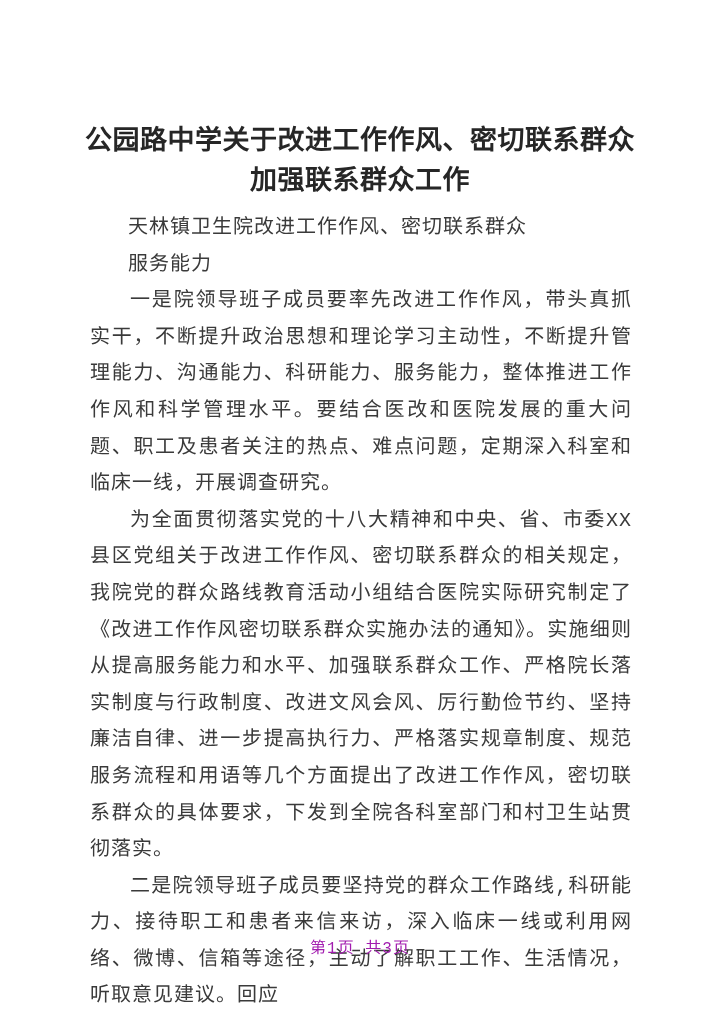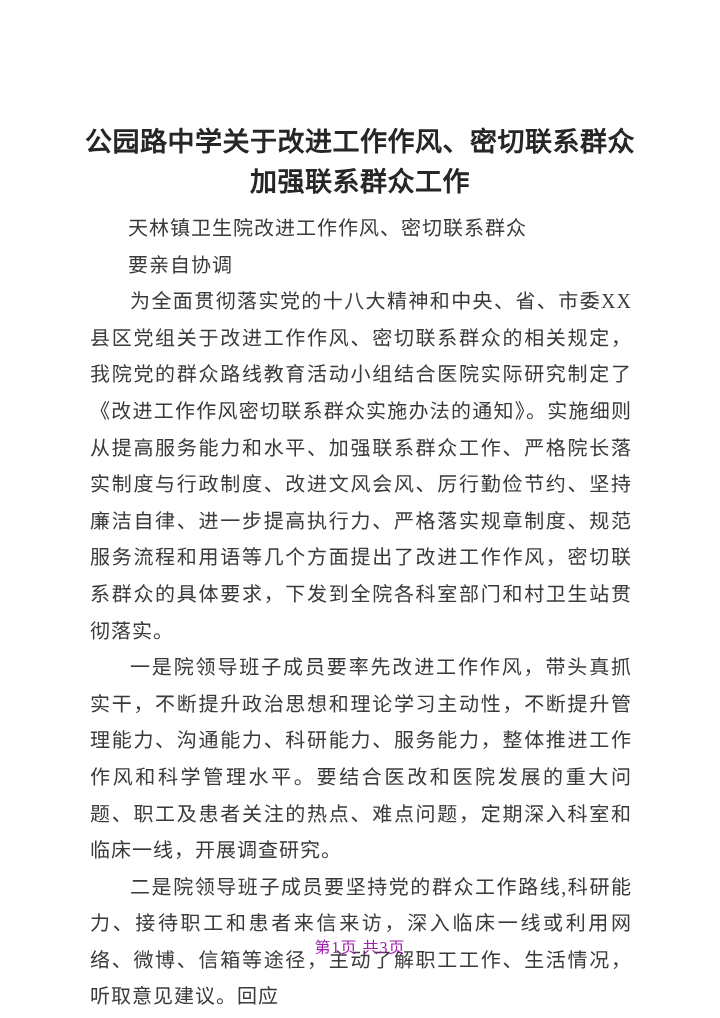--- a/index.html
+++ b/index.html
@@ -13,21 +13,21 @@
     height: 1018px;
     background: #ffffff;
     overflow: hidden;
   }
   .page {
     position: relative;
     width: 720px;
     height: 938px;
     background: #ffffff;
     color: #3a3a3a;
-    font-family: Liberation Serif, serif;
+    font-family: Liberation Mono, monospace;
     box-sizing: border-box;
   }
   .doc-title {
     padding-top: 122px;
     text-align: center;
     font-weight: bold;
     color: #262626;
     font-size: 27px;
     line-height: 40px;
     letter-spacing: 0.5px;
@@ -73,26 +73,26 @@
 
 <div class="page">
 
   <div class="doc-title">
     <div class="title-line">公园路中学关于改进工作作风、密切联系群众</div>
     <div class="title-line">加强联系群众工作</div>
   </div>
 
   <div class="doc-subtitle">
     <div class="subtitle-line">天林镇卫生院改进工作作风、密切联系群众</div>
-    <div class="subtitle-line">要亲自协调</div>
+    <div class="subtitle-line">服务能力</div>
   </div>
 
   <div class="doc-body">
+    <p class="para">一是院领导班子成员要率先改进工作作风，带头真抓实干，不断提升政治思想和理论学习主动性，不断提升管理能力、沟通能力、科研能力、服务能力，整体推进工作作风和科学管理水平。要结合医改和医院发展的重大问题、职工及患者关注的热点、难点问题，定期深入科室和临床一线，开展调查研究。</p>
     <p class="para">为全面贯彻落实党的十八大精神和中央、省、市委XX县区党组关于改进工作作风、密切联系群众的相关规定，我院党的群众路线教育活动小组结合医院实际研究制定了《改进工作作风密切联系群众实施办法的通知》。实施细则从提高服务能力和水平、加强联系群众工作、严格院长落实制度与行政制度、改进文风会风、厉行勤俭节约、坚持廉洁自律、进一步提高执行力、严格落实规章制度、规范服务流程和用语等几个方面提出了改进工作作风，密切联系群众的具体要求，下发到全院各科室部门和村卫生站贯彻落实。</p>
-    <p class="para">一是院领导班子成员要率先改进工作作风，带头真抓实干，不断提升政治思想和理论学习主动性，不断提升管理能力、沟通能力、科研能力、服务能力，整体推进工作作风和科学管理水平。要结合医改和医院发展的重大问题、职工及患者关注的热点、难点问题，定期深入科室和临床一线，开展调查研究。</p>
     <p class="para">二是院领导班子成员要坚持党的群众工作路线,科研能力、接待职工和患者来信来访，深入临床一线或利用网络、微博、信箱等途径，主动了解职工工作、生活情况，听取意见建议。回应</p>
   </div>
 
   <div class="page-footer">
     <span class="footer-text">第1页 共3页</span>
   </div>
 
 </div>
 
 </body></html>

